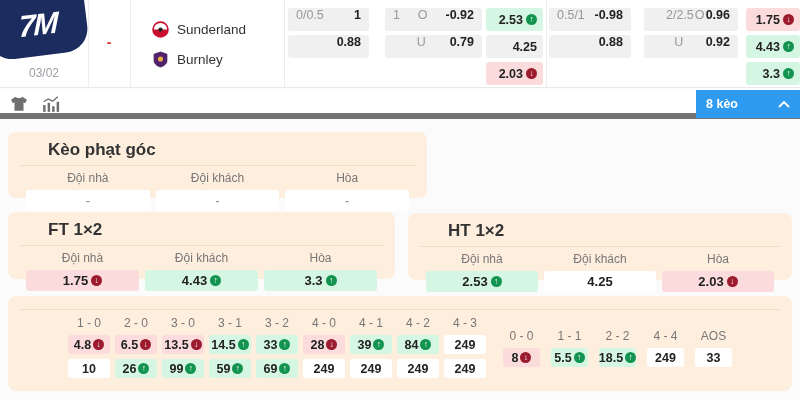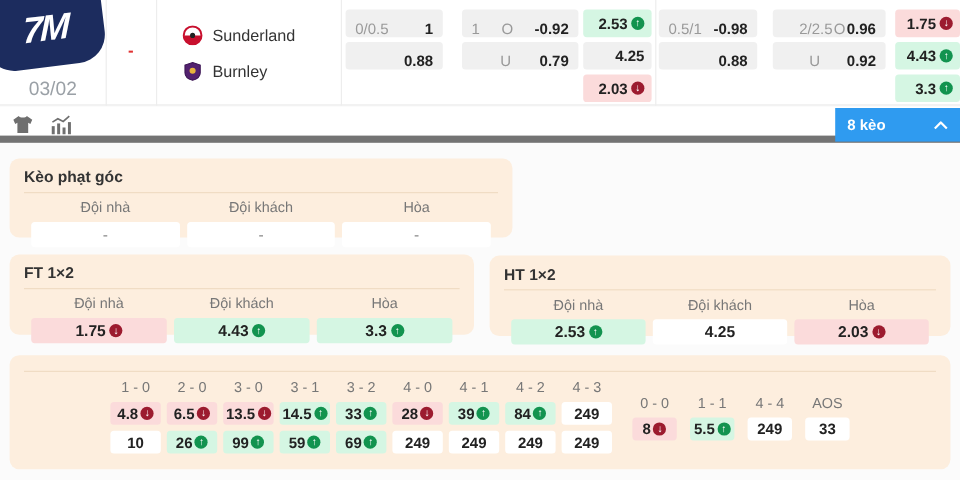--- a/index.html
+++ b/index.html
@@ -5,28 +5,28 @@
   * { margin:0; padding:0; box-sizing:border-box; }
   html,body { width:800px; height:400px; }
   body { font-family:"Liberation Sans", sans-serif; background:#fff; }
   .app { position:relative; width:800px; height:400px; overflow:hidden; background:#fbfbfb; }
 
   
   .matchrow { position:absolute; left:0; top:0; width:800px; height:88px; background:#fff; border-bottom:1px solid #e9e9e9; }
   .vline { position:absolute; top:0; height:88px; width:1px; background:#ededed; }
   .logo { position:absolute; left:-14px; top:-18px; width:100px; height:74px; background:#1c2c5e; border-radius:24px; transform:rotate(-7deg); display:flex; align-items:center; justify-content:center; z-index:3; }
   .logo span { font-style:italic; font-weight:800; font-size:30px; color:#ffffff; letter-spacing:-2px; transform:skewX(-8deg) translate(2px,6px); }
-  .date { position:absolute; left:0; top:66px; width:88px; text-align:center; font-size:16px; color:#9aa0a6; z-index:1; }
+  .date { position:absolute; left:0; top:66px; width:88px; text-align:center; font-size:12px; color:#9aa0a6; z-index:1; }
   .scorecol { position:absolute; left:88px; top:34px; width:42px; text-align:center; font-size:14px; font-weight:bold; color:#e03131; }
   .teamline { position:absolute; left:152px; display:flex; align-items:center; gap:8px; height:18px; }
   .teamline .name { font-size:13.5px; color:#333; }
   .crest { width:17px; height:17px; flex:0 0 auto; }
 
   
-  .obox { position:absolute; height:23px; background:#f0f0f0; border-radius:3px; display:flex; align-items:flex-end; padding:0 8px; font-size:12.5px; }
+  .obox { position:absolute; height:23px; background:#f0f0f0; border-radius:3px; display:flex; align-items:flex-start; padding:0 8px; font-size:12.5px; }
   .obox .lbl { color:#999; }
   .obox .val { color:#222; font-weight:bold; }
   .obox.spread { justify-content:space-between; }
   .ocell { position:absolute; height:23px; border-radius:3px; display:flex; align-items:center; justify-content:flex-end; gap:3px; padding:0 6px; font-size:12.5px; font-weight:bold; color:#222; }
 
   .bg-green { background:#d5f6e3; }
   .bg-red   { background:#fbdbdb; }
   .bg-gray  { background:#f0f0f0; }
   .bg-white { background:#ffffff; }
 
@@ -36,21 +36,21 @@
   .trend.down { background:#9c1b2f; }
   .trend.down::after { content:"↓"; }
 
   
   .toolbar { position:absolute; left:0; top:89px; width:800px; height:30px; background:#fff; border-bottom:6px solid #737373; }
   .tb-icon { position:absolute; top:6px; width:18px; height:18px; cursor:pointer; }
   .keo-btn { position:absolute; right:0; top:1px; width:104px; height:28px; background:#2f9bf0; color:#fff; display:flex; align-items:center; justify-content:space-between; padding:0 10px; font-size:12.5px; font-weight:bold; cursor:pointer; }
 
   
   .panel { position:absolute; background:#fdeede; border-radius:8px; padding:8px 12px 0 12px; }
-  .ptitle { font-size:13px; font-weight:bold; color:#333; }
+  .ptitle { font-size:17px; font-weight:bold; color:#333;margin-left:28px; }
   .psep { border-bottom:1px solid #f0dcc4; margin-top:5px; }
   .prow { display:flex; gap:6px; margin:5px 6px 0 6px; }
   .pcol { flex:1; text-align:center; }
   .phead { font-size:12px; color:#777; text-align:center; }
   .pcell { margin-top:5px; height:21px; border-radius:3px; display:flex; align-items:center; justify-content:center; gap:3px; font-size:13px; font-weight:bold; color:#222; }
   .pcell.dash { color:#888; font-weight:normal; }
 
   
   .score-body { display:flex; margin-top:6px;justify-content:center; }
   .main-grid { display:flex; gap:5px; }
@@ -372,20 +372,27 @@
             </div>
         </div>
         <div class="dcol">
           <div class="phead">1 - 1</div>
           <div class="scell bg-green">
               <span>5.5</span>
               <span class="trend up"></span>
             </div>
         </div>
         <div class="dcol">
+          <div class="phead">2 - 2</div>
+          <div class="scell bg-green">
+              <span>18.5</span>
+              <span class="trend up"></span>
+            </div>
+        </div>
+        <div class="dcol">
           <div class="phead">4 - 4</div>
           <div class="scell bg-white">
               <span>249</span>
             </div>
         </div>
         <div class="dcol">
           <div class="phead">AOS</div>
           <div class="scell bg-white">
               <span>33</span>
             </div>

